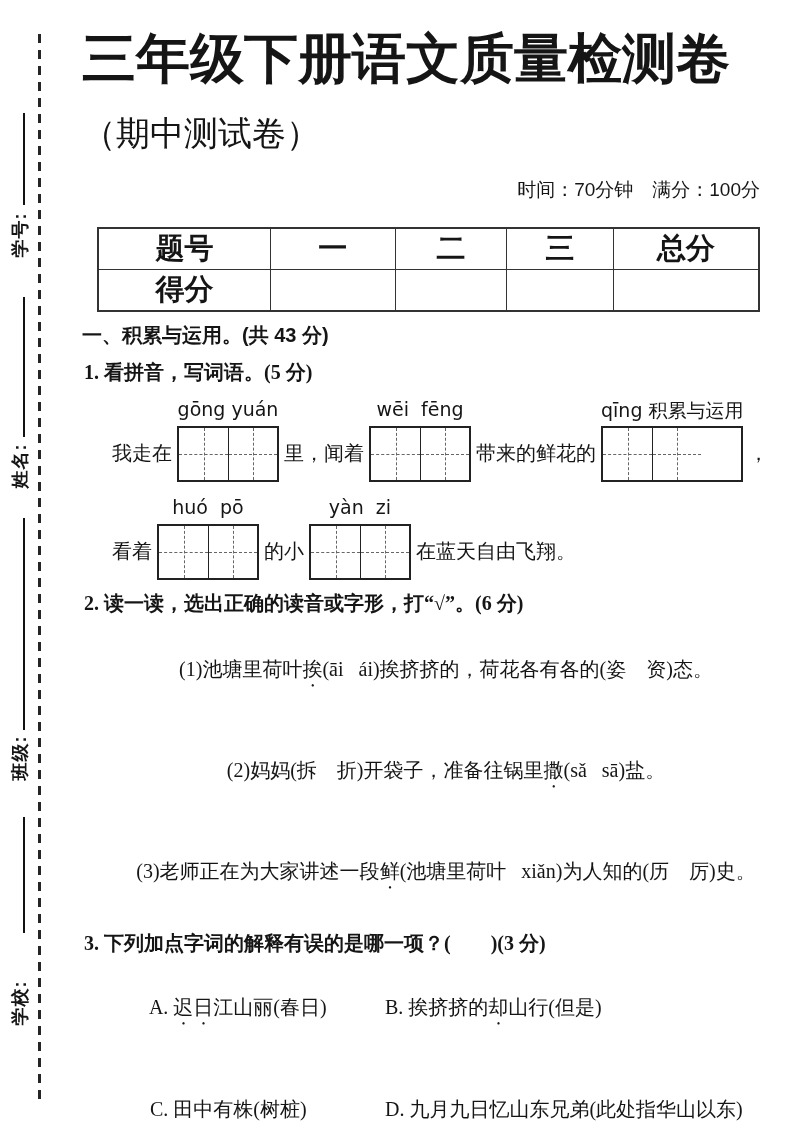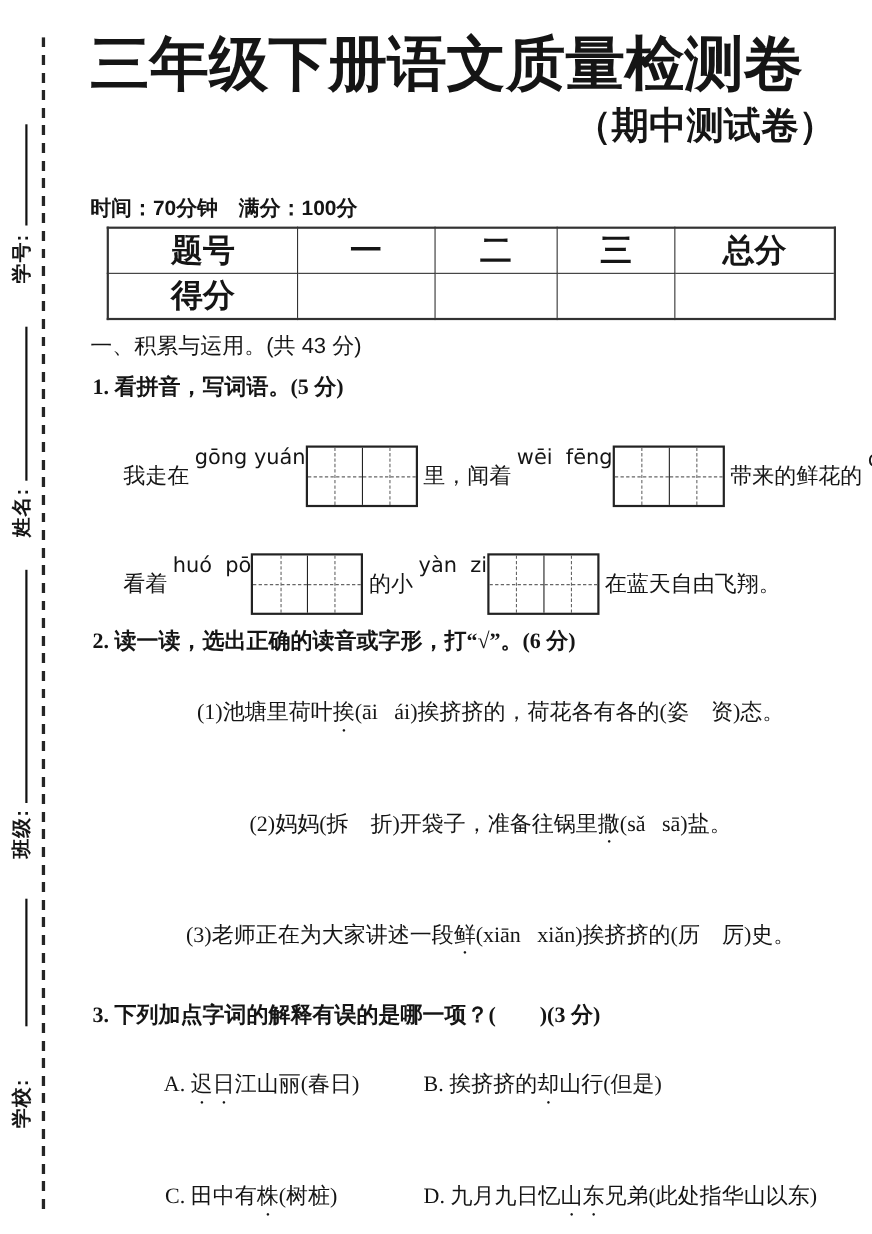--- a/index.html
+++ b/index.html
@@ -21,41 +21,41 @@
   .fl-3 { top:817px; height:116px; }
   .vfield { position:absolute; left:2px; width:34px; height:64px;
     display:flex; align-items:center; justify-content:center; }
   .vf-0 { top:203px; } .vf-1 { top:434px; } .vf-2 { top:726px; } .vf-3 { top:971px; }
   .vfield span { transform:rotate(-90deg); white-space:nowrap; font-size:18px;
     font-weight:600; font-family:"Liberation Sans", sans-serif; letter-spacing:1px; }
   
   main { position:absolute; left:82px; top:0; width:678px; }
   h1.title { margin-top:26px; text-align:left; font-size:54px; line-height:1.2;
     font-weight:900; font-family:"Liberation Sans", sans-serif; letter-spacing:0px; }
-  h2.subtitle { margin-top:0; text-align:right; font-size:34px; font-weight:700;
+  h2.subtitle { margin-top:20px; text-align:left; font-size:34px; font-weight:400;
     font-family:"Liberation Sans", sans-serif; }
-  .meta { margin-top:39px; text-align:left; font-size:19px; font-weight:700;
+  .meta { margin-top:20px; text-align:right; font-size:19px; font-weight:400;
     font-family:"Liberation Sans", sans-serif; white-space:pre; }
   
-  table.score { margin-top:4px; margin-left:15px; border-collapse:collapse;
+  table.score { margin-top:24px; margin-left:15px; border-collapse:collapse;
     border:2.5px solid #333; }
   table.score td { border:1.5px solid #333; height:41px; text-align:center;
     vertical-align:middle; font-size:29px; font-weight:700; }
   
-  .sec-heading { margin-top:10px; font-size:20px; font-weight:400;
+  .sec-heading { margin-top:10px; font-size:20px; font-weight:700;
     font-family:"Liberation Sans", sans-serif; white-space:pre; }
   .qtitle { margin-top:10px; font-size:20px; font-weight:700; white-space:pre; padding-left:2px; }
   .qline { font-size:20px; white-space:pre; line-height:27px; }
   .emdot { -webkit-text-emphasis:filled dot; -webkit-text-emphasis-position:under right;
     text-emphasis:filled dot; text-emphasis-position:under right; }
   
   .pinrow { display:flex; align-items:flex-end; padding-left:30px; }
   .pinrow .ftext { font-size:20px; padding-bottom:15px; white-space:pre;margin-top:44px; }
   .pr1 { margin-top:10px; } .pr2 { margin-top:12px; }
-  .pgroup { display:inline-flex; flex-direction:row; margin:0 5px; }
+  .pgroup { display:inline-flex; flex-direction:column; margin:0 5px; }
   .pinyin { text-align:center; height:28px; font-size:19px; white-space:pre;
     font-family:"DejaVu Sans", sans-serif; }
   .wbox { display:flex; border:2px solid #222; background:#fff; }
   .wcell { position:relative; width:49px; height:52px; }
   .wcell + .wcell { border-left:1.5px solid #222; }
   .wcell::before { content:""; position:absolute; left:50%; top:0; bottom:0;
     border-left:1px dashed #666; }
   .wcell::after { content:""; position:absolute; top:50%; left:0; right:0;
     border-top:1px dashed #666; }
   
@@ -175,21 +175,21 @@
     </div>
 
     <div class="qtitle">2. 读一读，选出正确的读音或字形，打“√”。(6 分)</div>
     <div class="qline q2item">
       <span>(1)池塘里荷叶</span><span class="emdot">挨</span><span>(āi   ái)挨挤挤的，荷花各有各的(姿　资)态。</span>
     </div>
     <div class="qline q2item">
       <span>(2)妈妈(拆　折)开袋子，准备往锅里</span><span class="emdot">撒</span><span>(sǎ   sā)盐。</span>
     </div>
     <div class="qline q2item">
-      <span>(3)老师正在为大家讲述一段</span><span class="emdot">鲜</span><span>(xiān   xiǎn)挨挤挤的(历　厉)史。</span>
+      <span>(3)老师正在为大家讲述一段</span><span class="emdot">鲜</span><span>(池塘里荷叶   xiǎn)为人知的(历　厉)史。</span>
     </div>
 
     <div class="qtitle">3. 下列加点字词的解释有误的是哪一项？(　　)(3 分)</div>
     <div class="optgrid og3">
       <div class="qline">
         <span>A. </span><span class="emdot">迟日</span><span>江山丽(春日)</span>
       </div>
       <div class="qline">
         <span>B. 挨挤挤的</span><span class="emdot">却</span><span>山行(但是)</span>
       </div>

